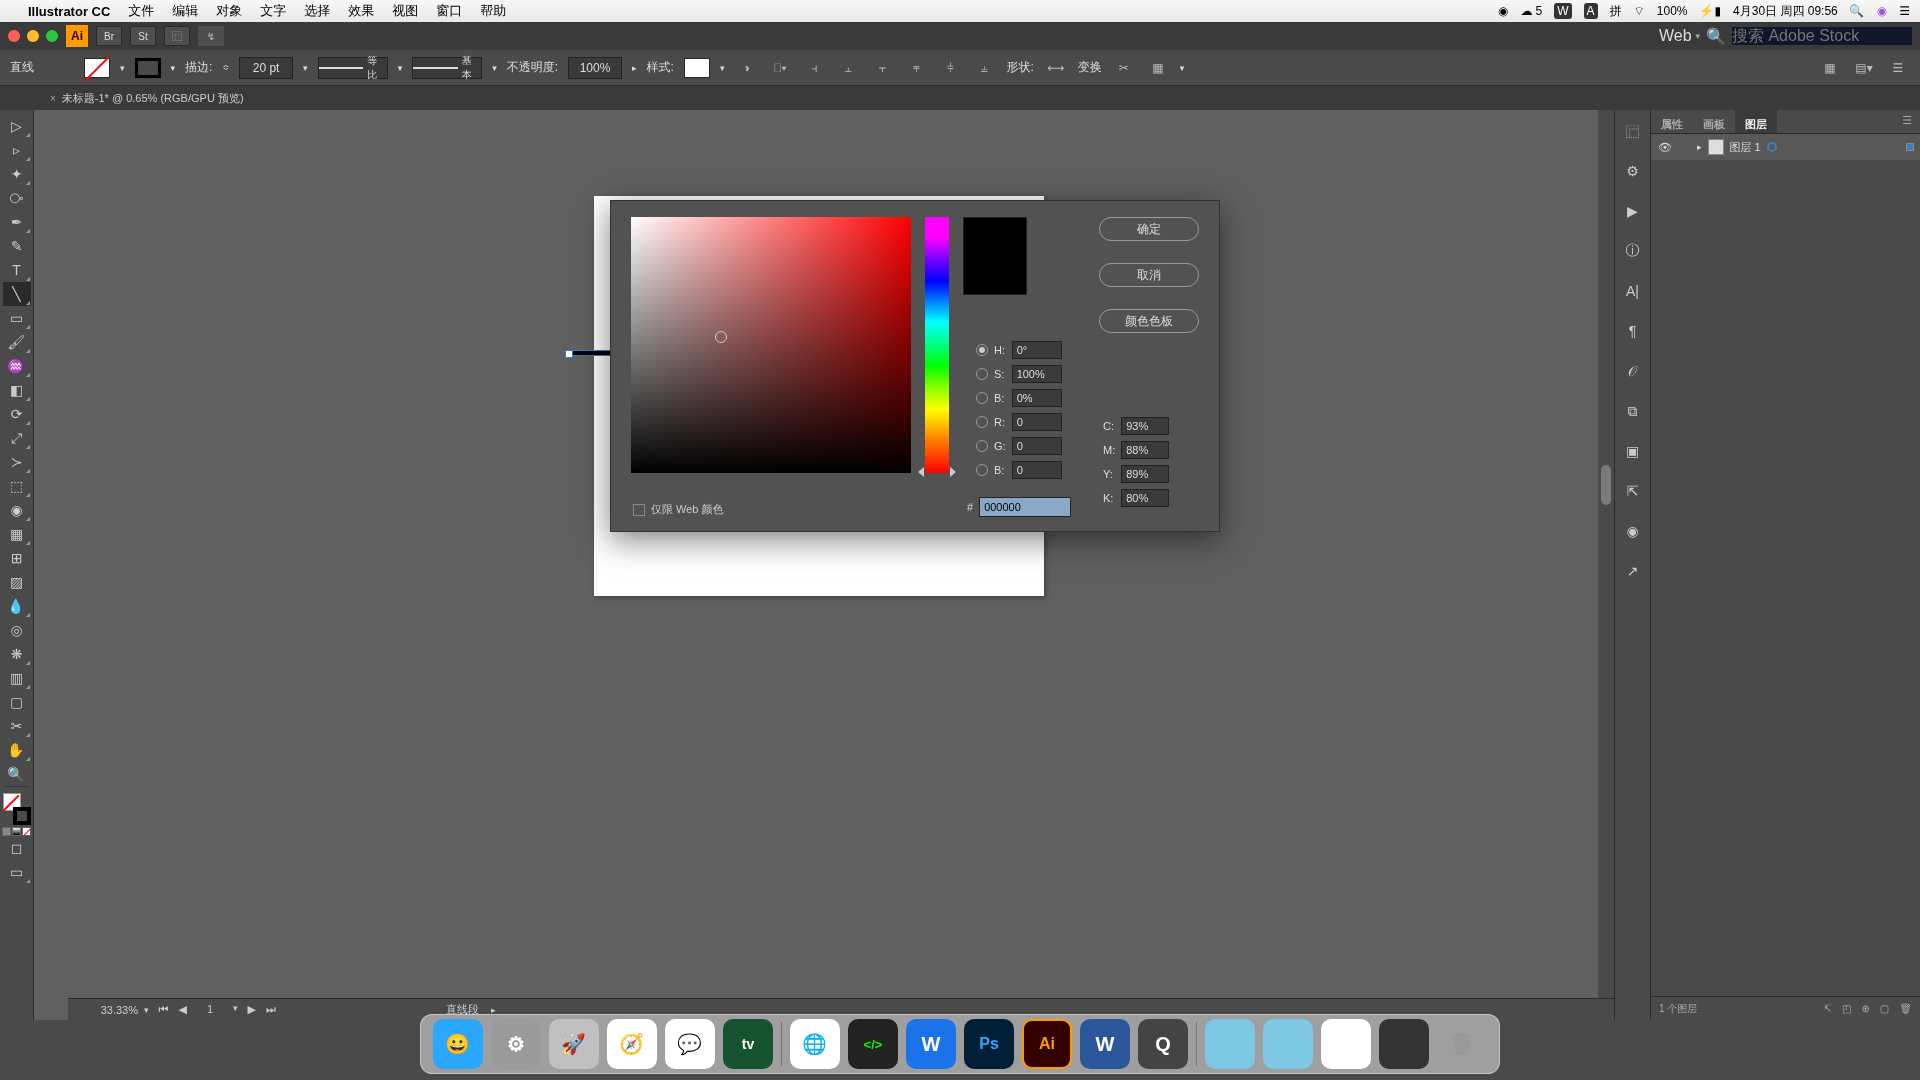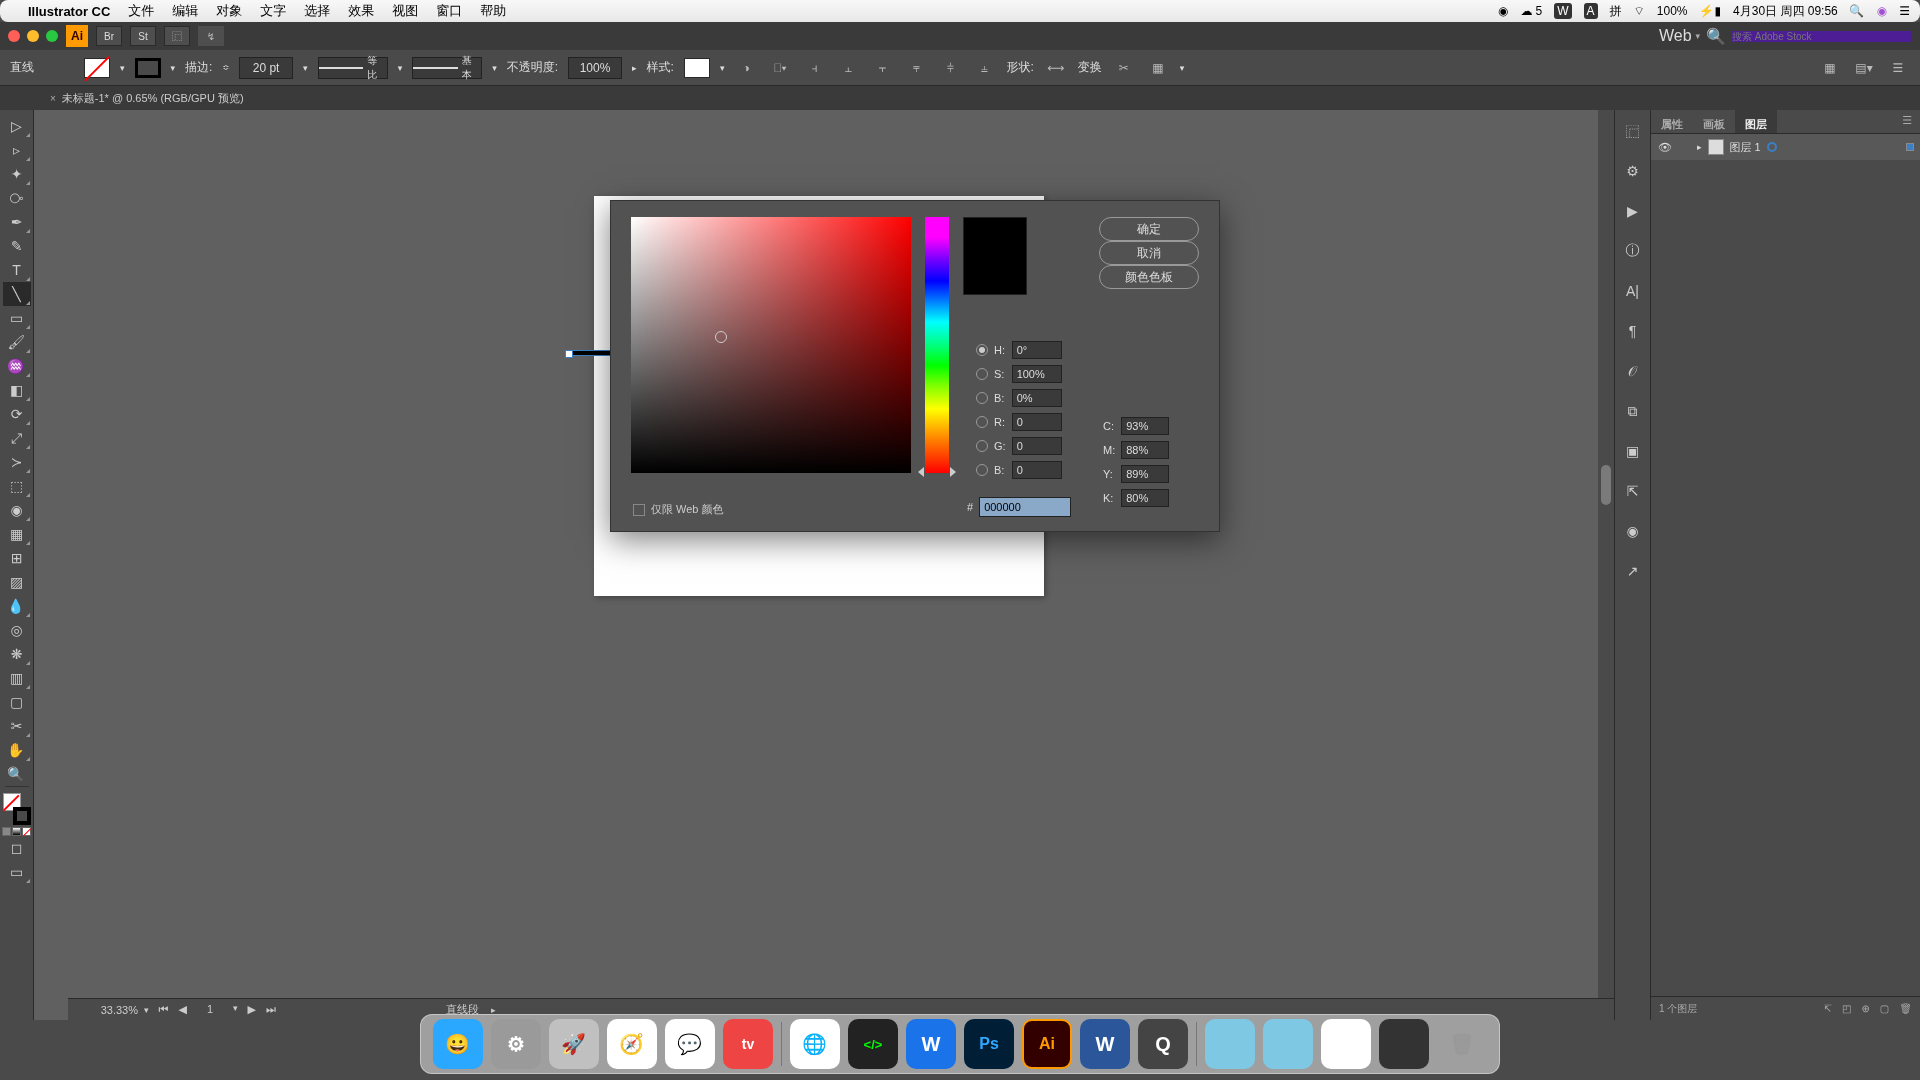--- a/index.html
+++ b/index.html
@@ -1,36 +1,36 @@
 <!DOCTYPE html>
 <html><head>
 <meta charset="utf-8">
 <style>
 * { margin: 0; padding: 0; box-sizing: border-box; font-family: -apple-system, sans-serif; }
 body { background: #4a4a4a; width: 1920px; height: 1080px; overflow: hidden; position: relative; }
 
 
-.menubar { height: 22px; background: linear-gradient(#f8f8f8, #e8e8e8); display: flex; align-items: center; font-size: 13px; padding: 0 10px; border-radius: 8px; }
+.menubar { height: 22px; background: linear-gradient(#f8f8f8, #e8e8e8); display: flex; align-items: center; font-size: 13px; padding: 0 10px; }
 .menubar .left { display: flex; gap: 18px; align-items: center; }
 .menubar .right { margin-left: auto; display: flex; gap: 12px; align-items: center; }
 .menubar .apple { font-size: 14px; }
 .menubar .appname { font-weight: bold; }
 .status-icon { font-size: 12px; display: inline-flex; align-items: center; gap: 3px; }
 
 
 .approw { height: 28px; background: #3a3a3a; display: flex; align-items: center; padding: 0 8px; gap: 8px; }
 .traffic { display: flex; gap: 7px; }
 .tl { width: 12px; height: 12px; border-radius: 50%; }
 .tl.red { background: #ff5f57; }
 .tl.yellow { background: #ffbd2e; }
 .tl.green { background: #28c940; }
 .approw .ai-icon { width: 22px; height: 22px; background: #ff9a00; color: #330000; font-weight: bold; font-size: 12px; display: flex; align-items: center; justify-content: center; }
 .approw .small-btn { width: 26px; height: 20px; background: #4e4e4e; border: 1px solid #2a2a2a; font-size: 10px; color: #ddd; display: flex; align-items: center; justify-content: center; }
 .approw .right { margin-left: auto; display: flex; gap: 6px; align-items: center; }
-.approw .search-adobe { background: #4c1d95; color: #888; font-size: 10px; border: none; width: 180px; }
+.approw .search-adobe { background: #0f172a; color: #888; font-size: 16px; border: none; width: 180px; }
 
 
 .optbar { height: 36px; background: #4a4a4a; border-bottom: 1px solid #2a2a2a; display: flex; align-items: center; gap: 10px; padding: 0 10px; font-size: 12px; color: #ddd; }
 .optbar .swatch { width: 26px; height: 20px; background: #fff; border: 1px solid #2a2a2a; position: relative; }
 .optbar .swatch.none::after { content: ''; position: absolute; width: 140%; height: 2px; background: red; transform: rotate(-45deg); top: 50%; left: -20%; }
 .optbar .swatch.black { background: #000; }
 .optbar .num-input { width: 54px; height: 22px; background: #3a3a3a; border: 1px solid #222; color: #ddd; font-size: 12px; text-align: center; }
 .optbar .stroke-preview { width: 70px; height: 22px; background: #3a3a3a; border: 1px solid #222; display: flex; align-items: center; justify-content: center; }
 .optbar .stroke-preview .line { width: 46px; height: 2px; background: #ddd; }
 .optbar .icon-btn { width: 24px; height: 22px; background: #4a4a4a; display: flex; align-items: center; justify-content: center; color: #bbb; }
@@ -101,21 +101,21 @@
 .sv-box .white-g { position: absolute; inset: 0; background: linear-gradient(to right, #fff, transparent); }
 .sv-box .black-g { position: absolute; inset: 0; background: linear-gradient(to top, #000, transparent); }
 .sv-box .picker-ring { position: absolute; left: 84px; top: 114px; width: 12px; height: 12px; border: 1px solid #ccc; border-radius: 50%; }
 .hue-bar { width: 24px; height: 256px; background: linear-gradient(to bottom, #ff00ff 0%, #ff00ff 8%, #8000ff 16%, #0000ff 25%, #0080ff 33%, #00ffff 41%, #00ff80 50%, #00ff00 58%, #80ff00 66%, #ffff00 75%, #ff8000 87%, #ff0000 100%); position: relative; }
 .hue-bar .arrow-l, .hue-bar .arrow-r { position: absolute; bottom: -4px; width: 0; height: 0; border-top: 5px solid transparent; border-bottom: 5px solid transparent; }
 .hue-bar .arrow-l { left: -7px; border-right: 6px solid #ccc; }
 .hue-bar .arrow-r { right: -7px; border-left: 6px solid #ccc; }
 .preview-sw { width: 64px; height: 78px; border: 1px solid #222; }
 .preview-sw .new { height: 50%; background: #000; }
 .preview-sw .old { height: 50%; background: #000; }
-.btn-col { display: flex; flex-direction: column; gap: 0; margin-left: auto; }
+.btn-col { display: flex; flex-direction: column; gap: 22px; margin-left: auto; }
 .pill-btn { width: 100px; height: 24px; border-radius: 12px; border: 1px solid #999; background: #525252; color: #ddd; font-size: 12px; display: flex; align-items: center; justify-content: center; cursor: pointer; }
 .inputs { position: absolute; left: 365px; top: 140px; display: grid; grid-template-columns: auto auto 50px; gap: 6px 6px; align-items: center; font-size: 11px; }
 .inputs .radio { width: 12px; height: 12px; border-radius: 50%; border: 1px solid #999; position: relative; }
 .inputs .radio.on::after { content:''; position:absolute; inset:2px; background:#ccc; border-radius:50%; }
 .inputs .lbl { color: #ddd; }
 .inputs .val { height: 18px; background: #3a3a3a; border: 1px solid #222; color: #ddd; padding: 0 4px; font-size: 11px; }
 .cmyk { position: absolute; left: 492px; top: 216px; display: grid; grid-template-columns: auto 48px; gap: 6px 6px; font-size: 11px; align-items: center; }
 .cmyk .val { height: 18px; background: #3a3a3a; border: 1px solid #222; color: #ddd; padding: 0 4px; font-size: 11px; }
 .hex-row { position: absolute; left: 356px; top: 296px; display: flex; align-items: center; gap: 6px; font-size: 11px; }
 .hex-row .val { width: 92px; height: 20px; background: #8aa9c9; border: 1px solid #222; color: #000; padding: 0 4px; font-size: 11px; }
@@ -414,21 +414,21 @@
     </div>
   </div>
 </div>
 
 <div class="dock">
   <div class="app" style="background:#2aa8ff">😀</div>
   <div class="app" style="background:#9a9a9a">⚙</div>
   <div class="app" style="background:#c0c0c0">🚀</div>
   <div class="app" style="background:#fff;color:#2a8cff">🧭</div>
   <div class="app" style="background:#fff;color:#2dc100">💬</div>
-  <div class="app" style="background:#ef4444;font-size:14px">tv</div>
+  <div class="app" style="background:#14532d;font-size:14px">tv</div>
   <div class="sep"></div>
   <div class="app" style="background:#fff">🌐</div>
   <div class="app" style="background:#222;color:#0f0;font-size:13px">&lt;/&gt;</div>
   <div class="app" style="background:#1a73e8">W</div>
   <div class="app" style="background:#001e36;color:#31a8ff;font-size:16px">Ps</div>
   <div class="app" style="background:#330000;color:#ff9a00;font-size:16px;border:2px solid #ff9a00">Ai</div>
   <div class="app" style="background:#2b579a">W</div>
   <div class="app" style="background:#444">Q</div>
   <div class="sep"></div>
   <div class="app" style="background:#7ec8e3"></div>

